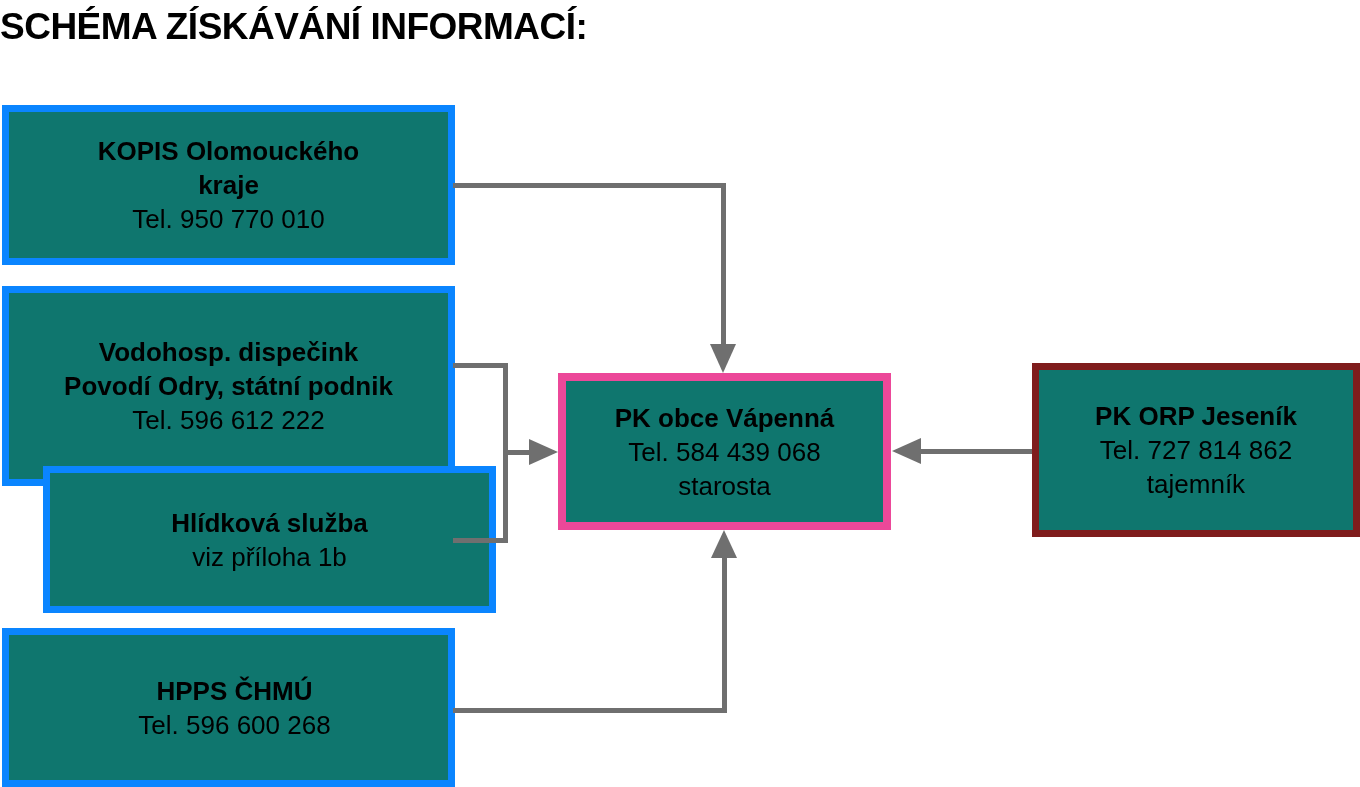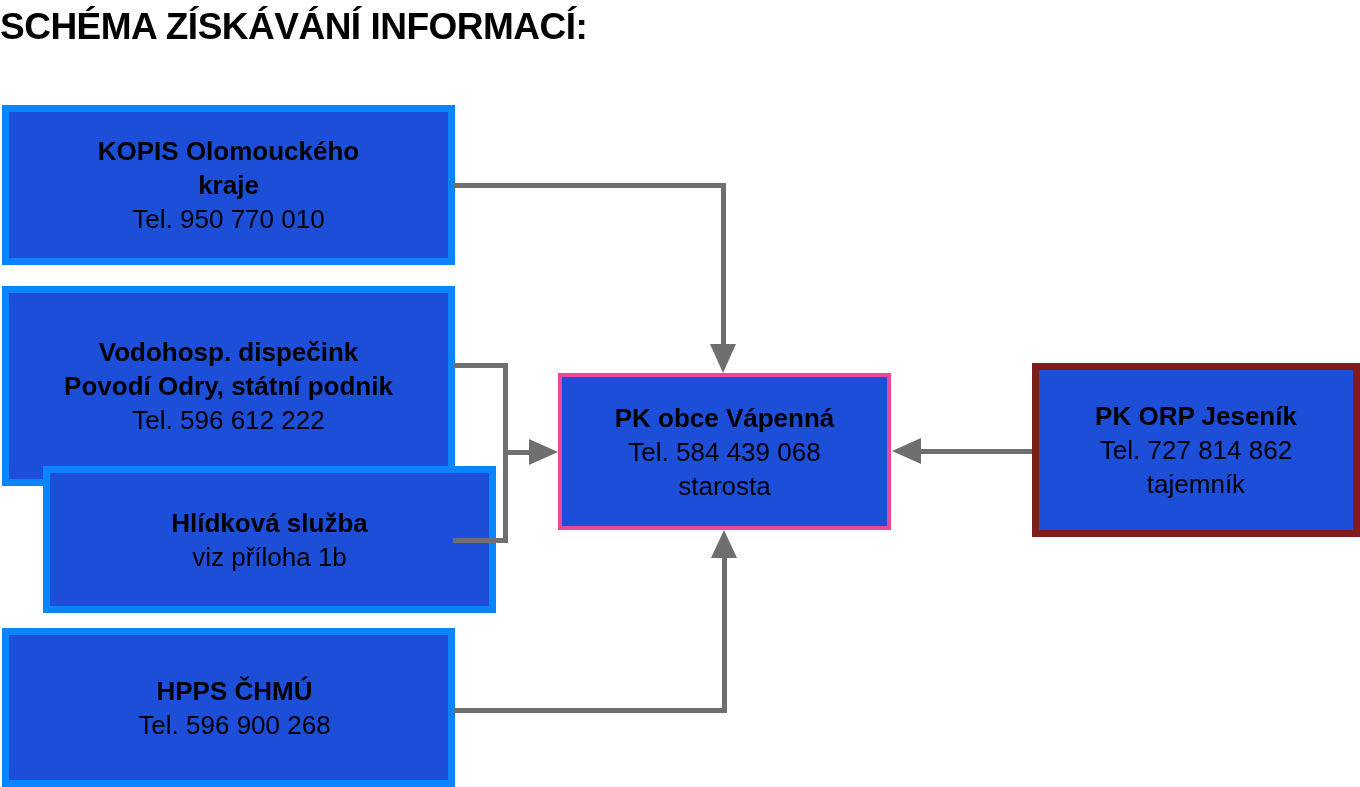--- a/index.html
+++ b/index.html
@@ -21,33 +21,33 @@
     width: 1320px;
     text-align: left;
     font-size: 37px;
     font-weight: bold;
     letter-spacing: -0.5px;
     white-space: nowrap;
   }
 
   .node {
     position: absolute;
-    background: #1d4ed8;
+    background: #0f766e;
     display: flex;
     flex-direction: column;
     justify-content: center;
     text-align: center;
     font-size: 26px;
     line-height: 34px;
     padding: 4px 8px;
   }
   .node .bold { font-weight: bold; }
 
   .node-blue   { border: 7px solid #0a85ff; left: 2px; width: 453px; }
-  .node-green  { border: 4px solid #ec4899; }
+  .node-green  { border: 8px solid #ec4899; }
   .node-orange { border: 7px solid #7f1d1d; }
 
   #node-kopis    { top: 105px; height: 160px; }
   #node-vodohosp { top: 286px; height: 200px; }
   #node-hlidkova { top: 466px; height: 147px; margin-left: 41px; }
   #node-hpps     { top: 628px; height: 159px; padding-left: 20px; }
 
   #node-pk-obce  { left: 558px; top: 373px; width: 333px; height: 157px; }
   #node-pk-orp   { left: 1032px; top: 363px; width: 328px; height: 174px; }
 
@@ -103,21 +103,21 @@
     <div>Tel. 596 612 222</div>
   </div>
 
   <div class="node node-blue" id="node-hlidkova">
     <div class="bold">Hlídková služba</div>
     <div>viz příloha 1b</div>
   </div>
 
   <div class="node node-blue" id="node-hpps">
     <div class="bold">HPPS ČHMÚ</div>
-    <div>Tel. 596 900 268</div>
+    <div>Tel. 596 600 268</div>
   </div>
 
   <div class="node node-green" id="node-pk-obce">
     <div class="bold">PK obce Vápenná</div>
     <div>Tel. 584 439 068</div>
     <div>starosta</div>
   </div>
 
   <div class="node node-orange" id="node-pk-orp">
     <div class="bold">PK ORP Jeseník</div>

